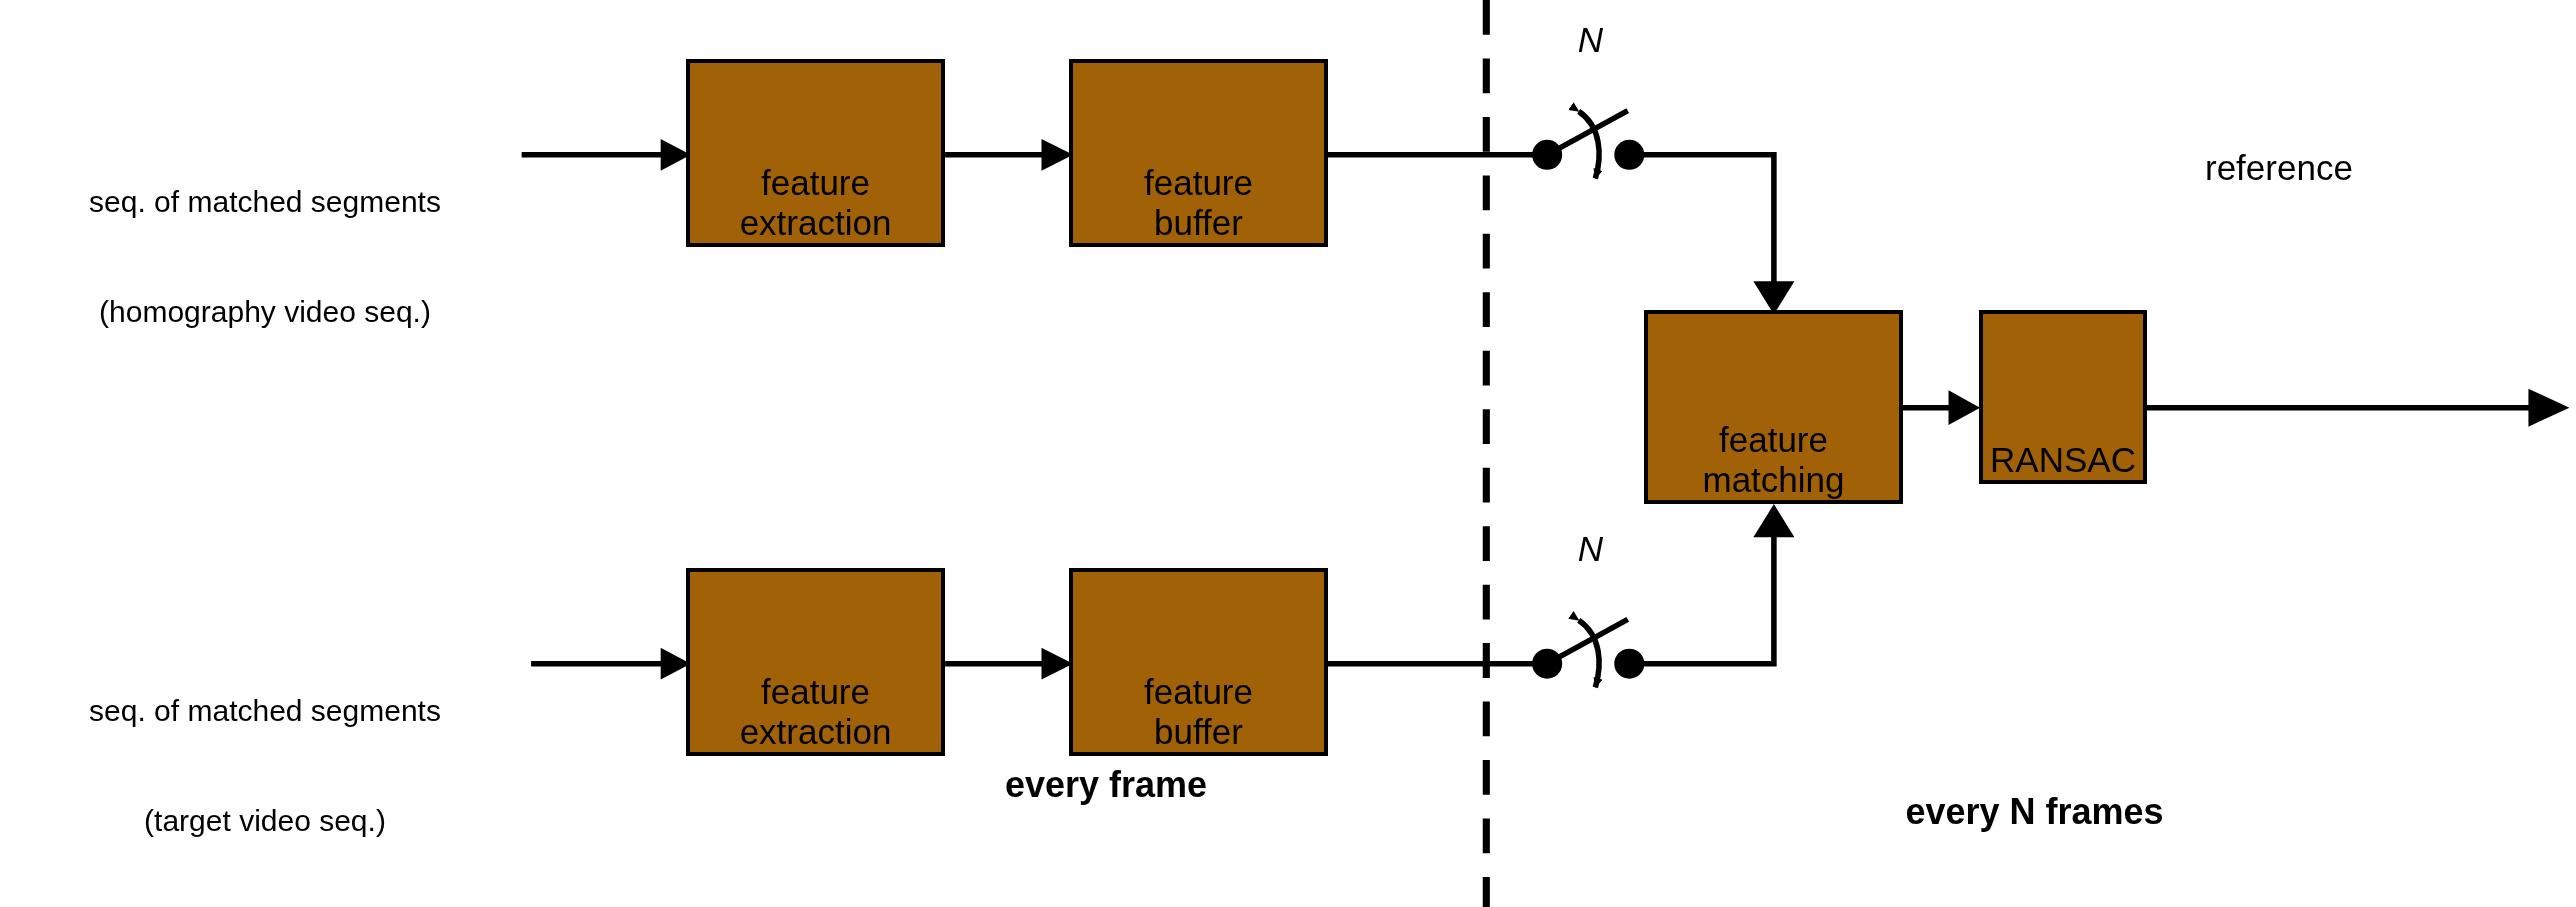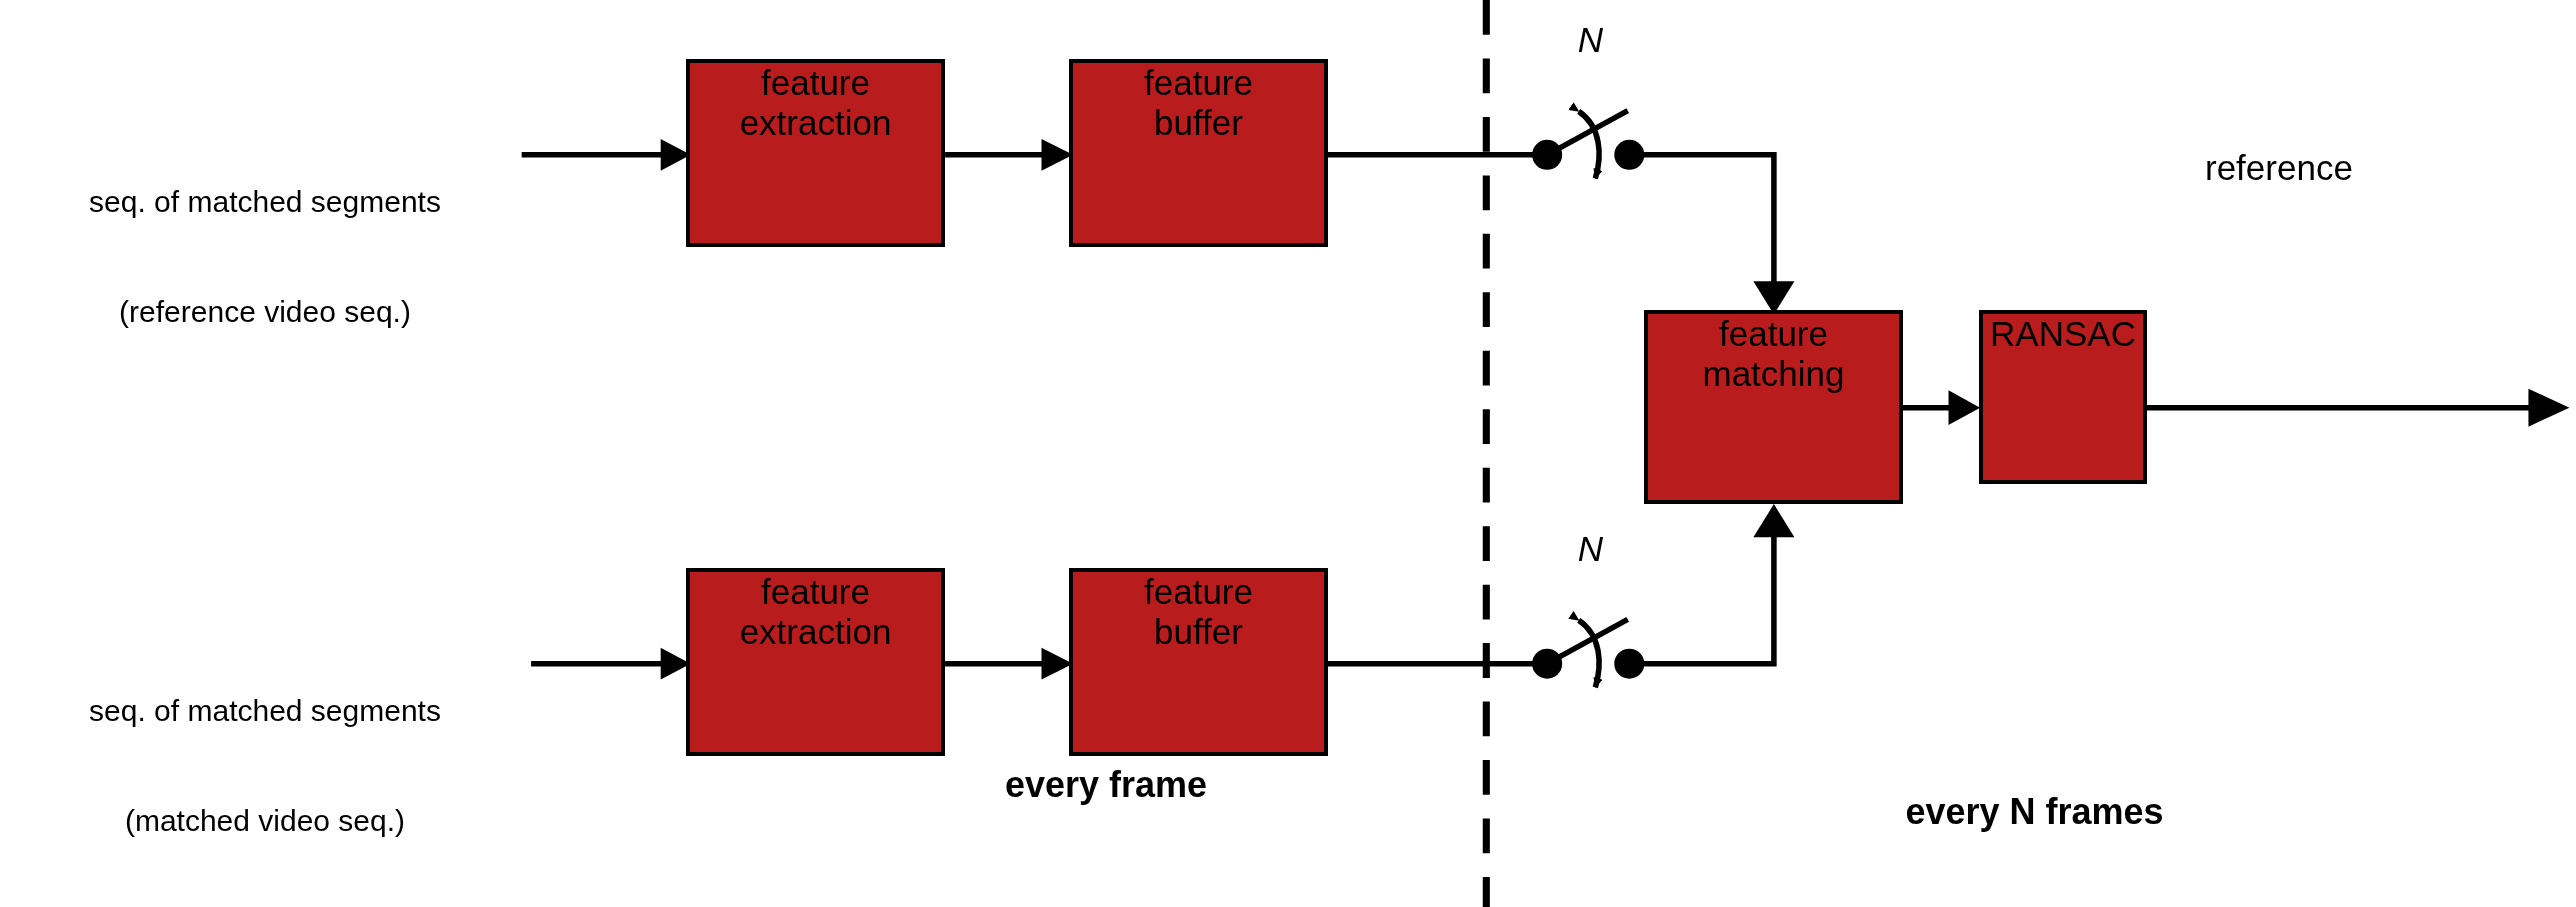--- a/index.html
+++ b/index.html
@@ -34,24 +34,24 @@
     text-align: center;
   }
   .box-label {
     font-size: 35px;
     text-align: center;
     width: 100%;
   }
   .box {
     position: absolute;
     border: 4px solid #000000;
-    background: #b91c1c;
+    background: #a16207;
     box-sizing: border-box;
     display: flex;
-    align-items: flex-start;
+    align-items: flex-end;
     justify-content: center;
   }
   .section-label {
     font-size: 36px;
     font-weight: bold;
     text-align: center;
   }
   .switch-n {
     font-size: 35px;
     font-style: italic;
@@ -140,26 +140,26 @@
     <g>
       <line x1="2712" y1="516" x2="3208" y2="516" stroke="#000" stroke-width="7"></line>
       <path d="M3200,492 L3252,516 L3200,540 z" fill="#000"></path>
     </g>
 
     <line x1="1881" y1="0" x2="1881" y2="1148" stroke="#000" stroke-width="9" stroke-dasharray="44 30"></line>
   </svg>
 
   <div class="lbl io-label" style="left:8px; top:111px; width:514px;">
     <div>seq. of matched segments</div>
-    <div>(reference video seq.)</div>
+    <div>(homography video seq.)</div>
   </div>
 
   <div class="lbl io-label" style="left:8px; top:620px; width:514px;">
     <div>seq. of matched segments</div>
-    <div>(matched video seq.)</div>
+    <div>(target video seq.)</div>
   </div>
 
   <div class="box" style="left:686px; top:59px; width:259px; height:188px;">
     <div class="box-label">
       <div>feature</div>
       <div>extraction</div>
     </div>
   </div>
 
   <div class="box" style="left:1069px; top:59px; width:259px; height:188px;">

